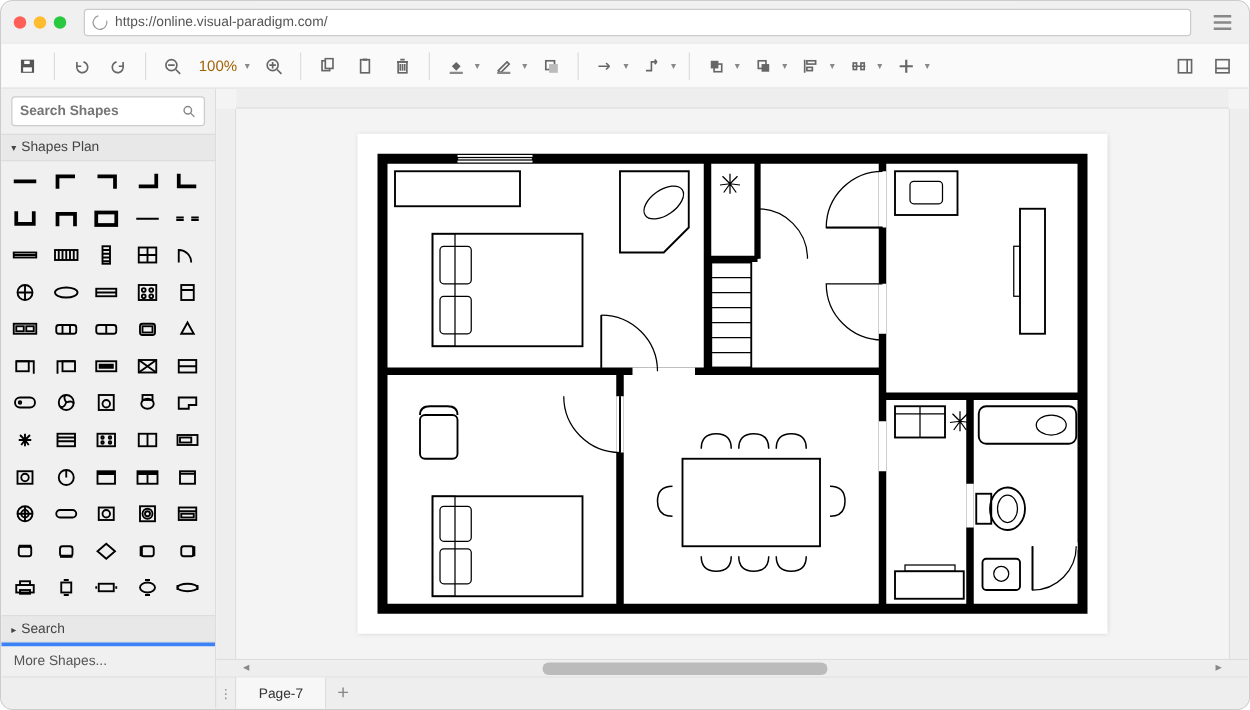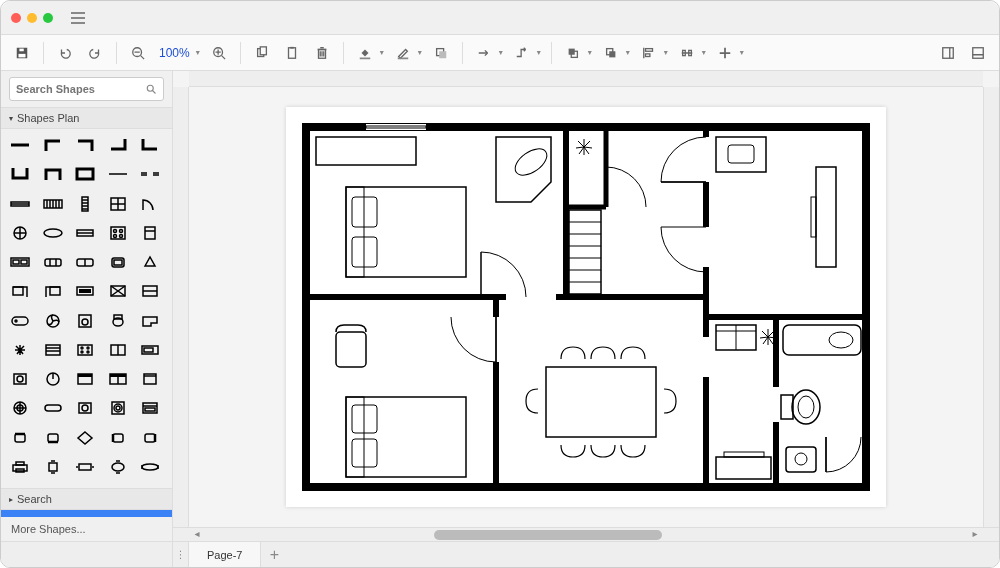--- a/index.html
+++ b/index.html
@@ -14,37 +14,37 @@
 .url-bar { flex: 1; height: 22px; background: #fff; border: 1px solid #ccc; border-radius: 3px; display: flex; align-items: center; padding: 0 6px; margin-left: 8px; font-size: 11px; color: #555; gap: 6px; }
 .url-bar .refresh { width: 12px; height: 12px; border: 1.5px solid #999; border-radius: 50%; border-top-color: transparent; transform: rotate(30deg); }
 .menu-btn { width: 22px; height: 22px; display: flex; flex-direction: column; justify-content: center; gap: 3px; align-items: center; margin-left: 8px; }
 .menu-btn span { width: 14px; height: 2px; background: #888; }
 
 
 .toolbar { height: 36px; background: #fafafa; border-bottom: 1px solid #ddd; display: flex; align-items: center; padding: 0 8px; gap: 4px; }
 .toolbar .sep { width: 1px; height: 22px; background: #ddd; margin: 0 4px; }
 .tbtn { width: 26px; height: 26px; display: flex; align-items: center; justify-content: center; cursor: pointer; color: #555; border-radius: 2px; }
 .tbtn svg { width: 14px; height: 14px; stroke: #666; fill: none; stroke-width: 1.5; }
-.zoom-label { font-size: 12px; color: #1d4ed8; padding: 0 4px; }
+.zoom-label { font-size: 12px; color: #a16207; padding: 0 4px; }
 .chev { font-size: 8px; color: #888; margin-left: -2px; padding-right: 2px; }
 .spacer { flex: 1; }
 
 
 .main { display: flex; height: calc(100% - 34px - 36px - 26px); }
 .sidebar { width: 172px; background: #f0f0f0; border-right: 1px solid #ddd; display: flex; flex-direction: column; }
 .search-row { padding: 6px 8px; }
 .search-box { width: 100%; height: 24px; border: 1px solid #ccc; border-radius: 3px; background: #fff; display: flex; align-items: center; padding: 0 6px; justify-content: space-between; }
 .search-box input { border: none; outline: none; font-size: 11px; width: 90px; font-weight: bold; }
 .search-box .mag { width: 12px; height: 12px; }
 .category-hdr { background: #e8e8e8; padding: 4px 8px; font-size: 11px; color: #444; border-top: 1px solid #ddd; border-bottom: 1px solid #ddd; display: flex; align-items: center; gap: 4px; }
 .category-hdr .tri { font-size: 8px; }
 .shapes-grid { padding: 6px; display: grid; grid-template-columns: repeat(5, 1fr); gap: 4px; overflow-y: auto; flex: 1; }
 .shape-cell { width: 26px; height: 20px; display: flex; align-items: center; justify-content: center; cursor: pointer; }
 .shape-cell svg { width: 22px; height: 16px; stroke: #000; fill: none; stroke-width: 1.5; }
-.more-shapes { padding: 6px 10px; border-top: 7px solid #3b82f6; font-size: 11px; color: #555; cursor: pointer; }
+.more-shapes { padding: 6px 10px; border-top: 3px solid #3b82f6; font-size: 11px; color: #555; cursor: pointer; }
 
 .ruler-wrap { flex: 1; display: flex; flex-direction: column; position: relative; background: #f4f4f4; }
 .vscroll-gutter { width: 16px; background: #eee; border-left: 1px solid #ddd; }
 .hruler { height: 16px; background: #eee; border-bottom: 1px solid #ddd; margin-left: 16px; margin-right: 16px; }
 .canvas-row { flex: 1; display: flex; }
 .vruler { width: 16px; background: #eee; border-right: 1px solid #ddd; }
 .canvas-area { flex: 1; background: #f4f4f4; overflow: auto; display: flex; align-items: center; justify-content: center; position: relative; }
 .paper { width: 600px; height: 400px; background: #fff; box-shadow: 0 0 4px rgba(0,0,0,0.15); position: relative; }
 
 
@@ -62,20 +62,24 @@
 .page-tab { padding: 0 18px; display: flex; align-items: center; font-size: 11px; background: #f7f7f7; border-right: 1px solid #ddd; cursor: pointer; }
 .add-tab { width: 26px; display: flex; align-items: center; justify-content: center; font-size: 16px; color: #888; cursor: pointer; }
 </style>
 </head>
 <body>
 
 <div class="browser-bar">
   <div class="dot red"></div>
   <div class="dot yellow"></div>
   <div class="dot green"></div>
+  <div class="url-bar">
+    <span class="refresh"></span>
+    <span>https://online.visual-paradigm.com/</span>
+  </div>
   <div class="menu-btn">
       <span></span>
       <span></span>
       <span></span>
     </div>
 </div>
 
 <div class="toolbar">
   <div class="tbtn">
       <svg viewBox="0 0 16 16">

